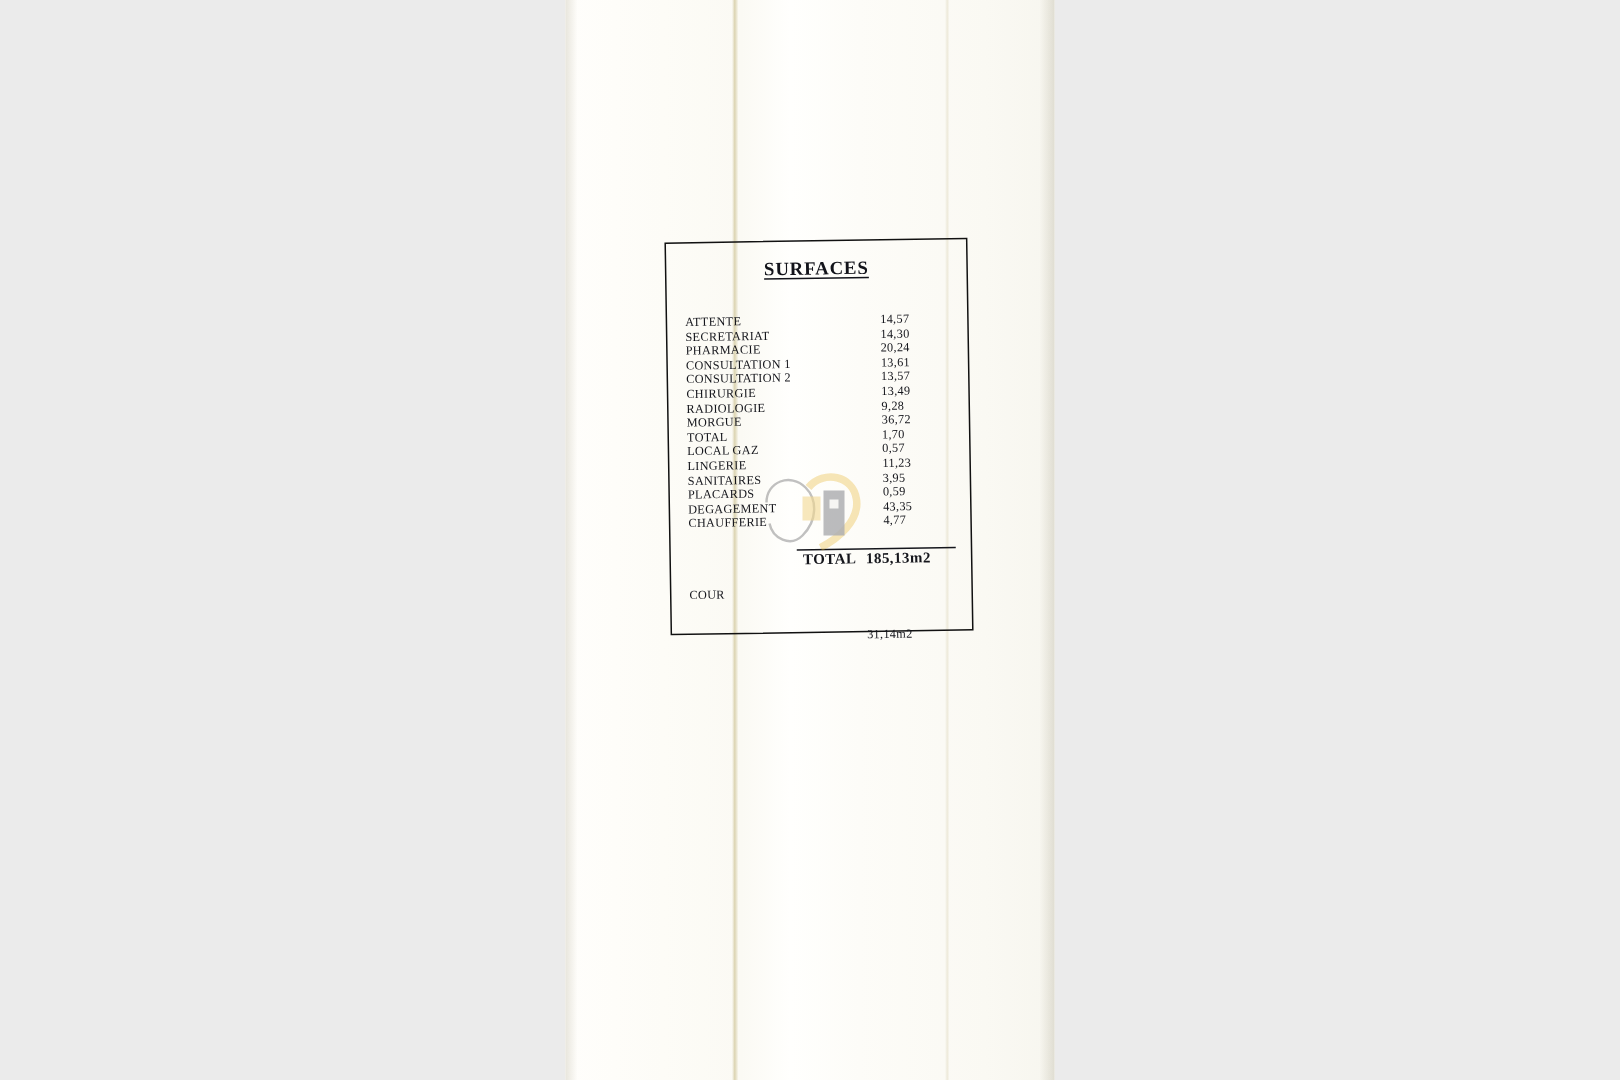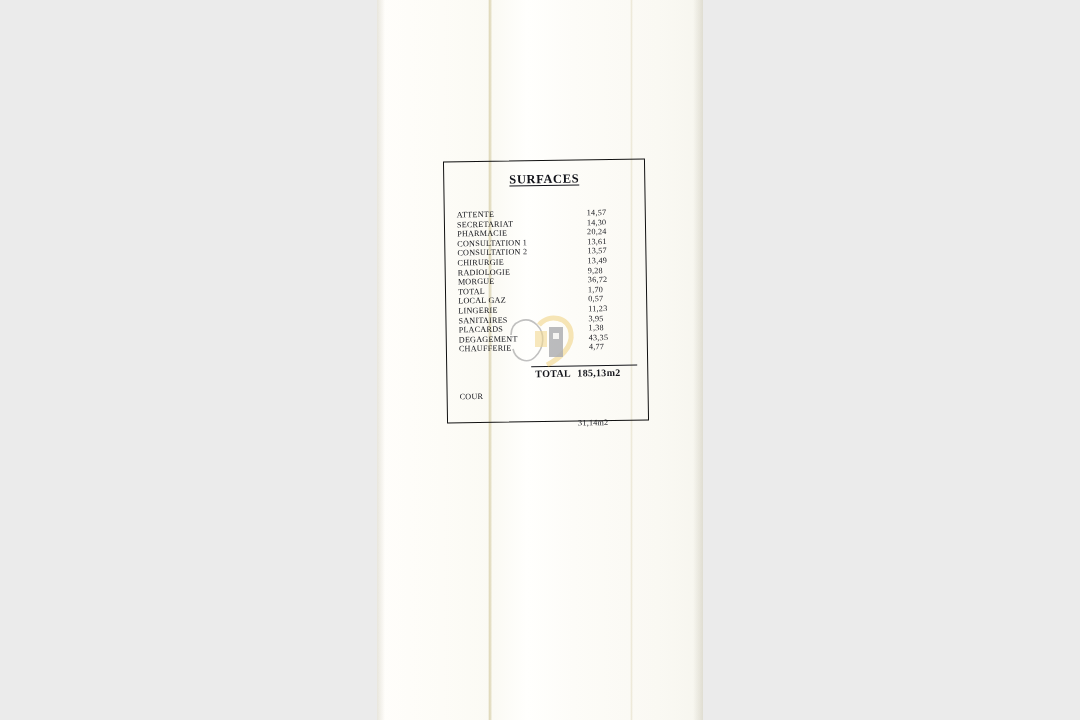--- a/index.html
+++ b/index.html
@@ -249,21 +249,21 @@
       </div>
       <div class="row-wrap">
         <div class="row">
           <span class="label">SANITAIRES</span>
           <span class="value">3,95</span>
         </div>
       </div>
       <div class="row-wrap">
         <div class="row">
           <span class="label">PLACARDS</span>
-          <span class="value">1,38</span>
+          <span class="value">0,59</span>
         </div>
       </div>
       <div class="row-wrap">
         <div class="row">
           <span class="label">DEGAGEMENT</span>
           <span class="value">43,35</span>
         </div>
       </div>
       <div class="row-wrap">
         <div class="row">

